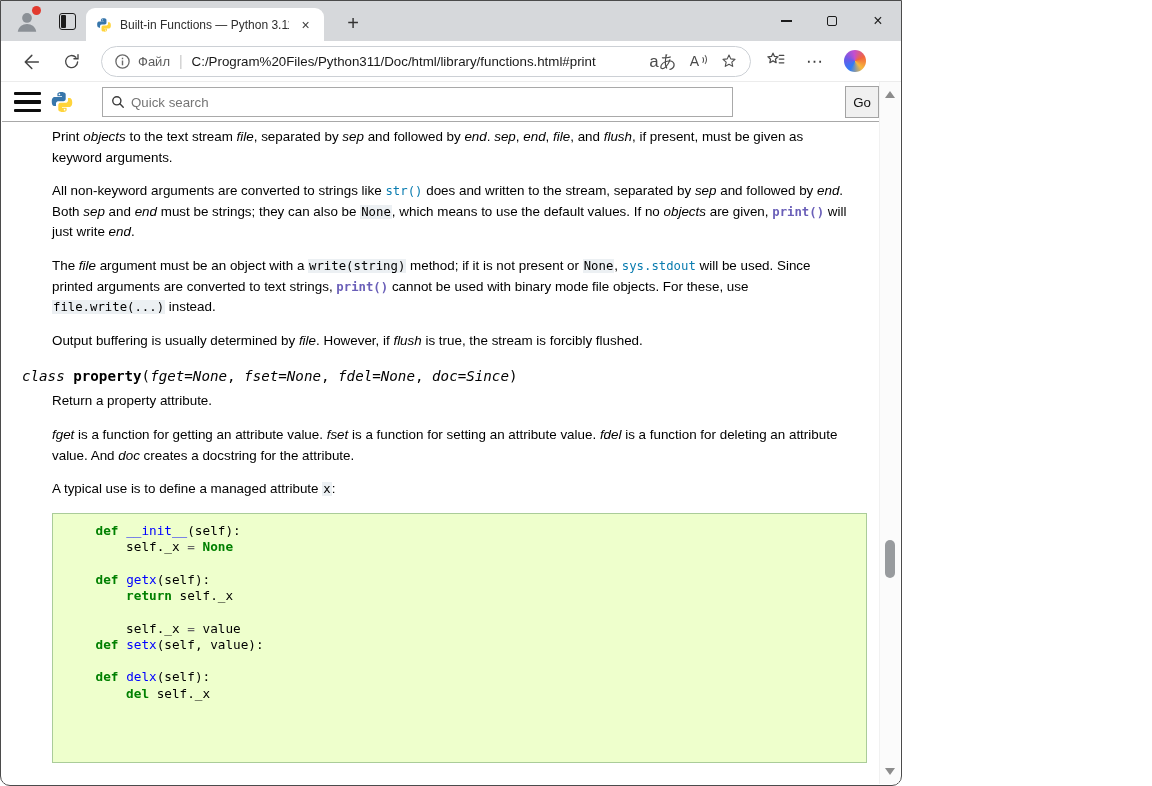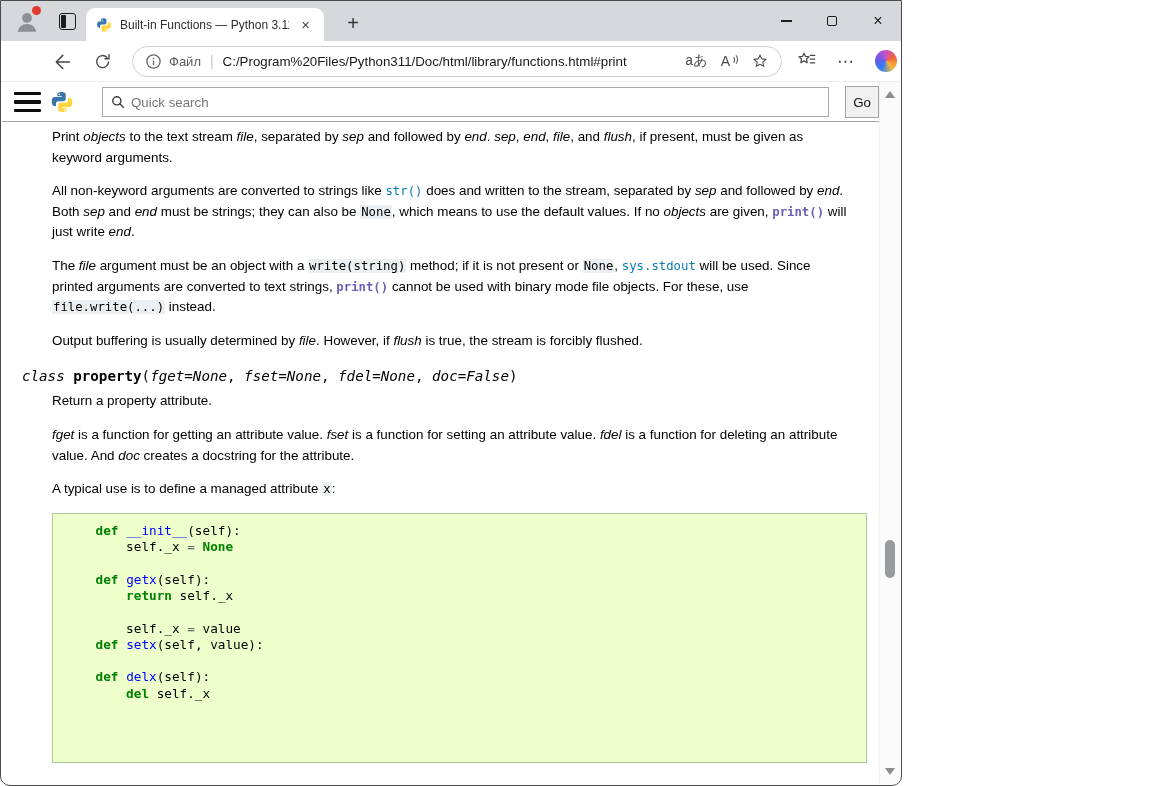--- a/index.html
+++ b/index.html
@@ -21,48 +21,48 @@
   .tab-title { flex:1; font-size:12px; color:#2e2e2e; white-space:nowrap; overflow:hidden; }
   .tab-close { width:17px; height:17px; font-size:14px; color:#3c3c3c; display:flex; align-items:center; justify-content:center; }
   .newtab { position:absolute; left:338px; top:9px; width:28px; height:26px; font-size:20px; font-weight:300; color:#333;
             display:flex; align-items:center; justify-content:center; }
   .wincontrols { position:absolute; right:0; top:0; height:40px; display:flex; }
   .wc { width:46px; height:40px; display:flex; align-items:center; justify-content:center; color:#1c1c1c; font-size:16px; }
   .wc .minbar { width:11px; height:1.6px; background:#1c1c1c; }
   .wc .maxbox { width:10px; height:10px; border:1.4px solid #1c1c1c; border-radius:2px; }
 
   
-  .toolbar { position:relative; height:41px; background:#fff; display:flex; align-items:center; border-bottom:1px solid #ececec;padding-left:31px; }
+  .toolbar { position:relative; height:41px; background:#fff; display:flex; align-items:center; border-bottom:1px solid #ececec; }
   .navbtn { width:26px; height:26px; display:flex; align-items:center; justify-content:center; }
   .navbtn.back { margin-left:16px; } .navbtn.refresh { margin-left:16px; }
   .addressbar { margin-left:16px; width:650px; height:31px; border:1px solid #ccd0d5; border-radius:16px; background:#fff;
                 display:flex; align-items:center; padding:0 12px; }
   .ab-file { margin-left:7px; font-size:13px; color:#5c5c5c; }
   .ab-sep { margin:0 9px; color:#c8c8c8; font-size:14px; }
   .ab-url { flex:1; font-size:13.3px; color:#181818; white-space:nowrap; overflow:hidden; }
   .ab-ico { margin-left:13px; display:flex; align-items:center; justify-content:center; color:#4a4a4a; }
-  .translate { font-size:14px; letter-spacing:0;font-family:Liberation Mono, monospace; }
+  .translate { font-size:17px; letter-spacing:0;font-family:Liberation Mono, monospace; }
   .readaloud { position:relative; font-size:14px; padding-right:8px; }
   .readaloud .arc1, .readaloud .arc2 { position:absolute; border:1.4px solid transparent; border-right-color:#4a4a4a; border-radius:50%; }
   .readaloud .arc1 { width:7px; height:8px; right:3px; top:3px; }
   .readaloud .arc2 { width:11px; height:13px; right:0; top:0; }
   .tb-right { display:flex; align-items:center; margin-left:14px; gap:20px; }
   .dots { font-size:17px; color:#3c3c3c; letter-spacing:1px; }
   .copilot { width:22px; height:22px; border-radius:50%;
              background:conic-gradient(from 210deg,#2f7df6,#6a5ae8,#c44fd0,#f2663c,#f7b93c,#2f7df6); }
 
   
   .content { position:absolute; left:1px; right:1px; top:81px; bottom:1px; background:#fff; overflow:hidden; }
   .docbody { margin-right:21px; }
 
   .searchrow { position:relative; height:40px; border-bottom:1px solid #a8a8a8; }
   .hamburger { position:absolute; left:12px; top:10px; width:27px; height:20px; display:flex; flex-direction:column; justify-content:space-between; }
   .hamburger i { display:block; height:3.4px; background:#0d0d0d; border-radius:1px; }
   .pylogo24 { position:absolute; left:48px; top:8px; width:24px; height:24px; }
-  .searchbox { position:absolute; left:100px; top:5px; width:727px; height:30px; border:1px solid #a9a9a9; background:#fff;
+  .searchbox { position:absolute; left:100px; top:5px; width:631px; height:30px; border:1px solid #a9a9a9; background:#fff;
                display:flex; align-items:center; padding:0 8px; gap:6px; }
   .searchbox input { flex:1; border:none; outline:none; font-size:13.3px; color:#222; font-family:"Liberation Sans",sans-serif; background:transparent; }
   .searchbox input::placeholder { color:#757575; }
   .gobtn { position:absolute; left:843px; top:4px; width:34px; height:32px; border:1px solid #a3a3a3; background:#f0f0f0;
            font-size:13.3px; color:#111; display:flex; align-items:center; justify-content:center; font-family:"Liberation Sans",sans-serif; }
 
   .sig { font-family:"DejaVu Sans Mono","Liberation Mono",monospace; font-size:14.2px; color:#000; padding:2px 0; }
   .sig .b { font-weight:bold; } .sig .it { font-style:italic; }
   .sig.highlighted { background:var(--highlight,#fbe54e); margin:1px 2px 0 8px; padding-left:12px; }
   .sig.plain { margin:15px 0 4px; padding-left:20px; }
@@ -195,21 +195,21 @@
         </div>
         <button class="gobtn">Go</button>
       </div>
 
 
       <div class="para first"><span>Print </span><span class="it">objects</span><span> to the text stream </span><span class="it">file</span><span>, separated by </span><span class="it">sep</span><span> and followed by </span><span class="it">end</span><span>. </span><span class="it">sep</span><span>, </span><span class="it">end</span><span>, </span><span class="it">file</span><span>, and </span><span class="it">flush</span><span>, if present, must be given as keyword arguments.</span></div>
       <div class="para"><span>All non-keyword arguments are converted to strings like </span><span class="cl">str()</span><span> does and written to the stream, separated by </span><span class="it">sep</span><span> and followed by </span><span class="it">end</span><span>. Both </span><span class="it">sep</span><span> and </span><span class="it">end</span><span> must be strings; they can also be </span><span class="cs">None</span><span>, which means to use the default values. If no </span><span class="it">objects</span><span> are given, </span><span class="cl vis">print()</span><span> will just write </span><span class="it">end</span><span>.</span></div>
       <div class="para"><span>The </span><span class="it">file</span><span> argument must be an object with a </span><span class="cs">write(string)</span><span> method; if it is not present or </span><span class="cs">None</span><span>, </span><span class="cl">sys.stdout</span><span> will be used. Since printed arguments are converted to text strings, </span><span class="cl vis">print()</span><span> cannot be used with binary mode file objects. For these, use </span><span class="cs">file.write(...)</span><span> instead.</span></div>
       <div class="para"><span>Output buffering is usually determined by </span><span class="it">file</span><span>. However, if </span><span class="it">flush</span><span> is true, the stream is forcibly flushed.</span></div>
 
-      <div class="sig plain"><span class="it">class </span><span class="b">property</span><span>(</span><span class="it">fget=None</span><span>, </span><span class="it">fset=None</span><span>, </span><span class="it">fdel=None</span><span>, </span><span class="it">doc=False</span><span>)</span></div>
+      <div class="sig plain"><span class="it">class </span><span class="b">property</span><span>(</span><span class="it">fget=None</span><span>, </span><span class="it">fset=None</span><span>, </span><span class="it">fdel=None</span><span>, </span><span class="it">doc=Since</span><span>)</span></div>
 
       <div class="para first"><span>Return a property attribute.</span></div>
       <div class="para"><span class="it">fget</span><span> is a function for getting an attribute value. </span><span class="it">fset</span><span> is a function for setting an attribute value. </span><span class="it">fdel</span><span> is a function for deleting an attribute value. And </span><span class="it">doc</span><span> creates a docstring for the attribute.</span></div>
       <div class="para"><span>A typical use is to define a managed attribute </span><span class="cs">x</span><span>:</span></div>
 
       <div class="codeblock">
           <div class="cline"><span>    </span><span class="tk">def</span><span> </span><span class="tf">__init__</span><span>(self):</span></div>
           <div class="cline"><span>        self._x </span><span class="to">=</span><span> </span><span class="tk">None</span></div>
           <div class="cline">&nbsp;</div>
           <div class="cline"><span>    </span><span class="tk">def</span><span> </span><span class="tf">getx</span><span>(self):</span></div>

